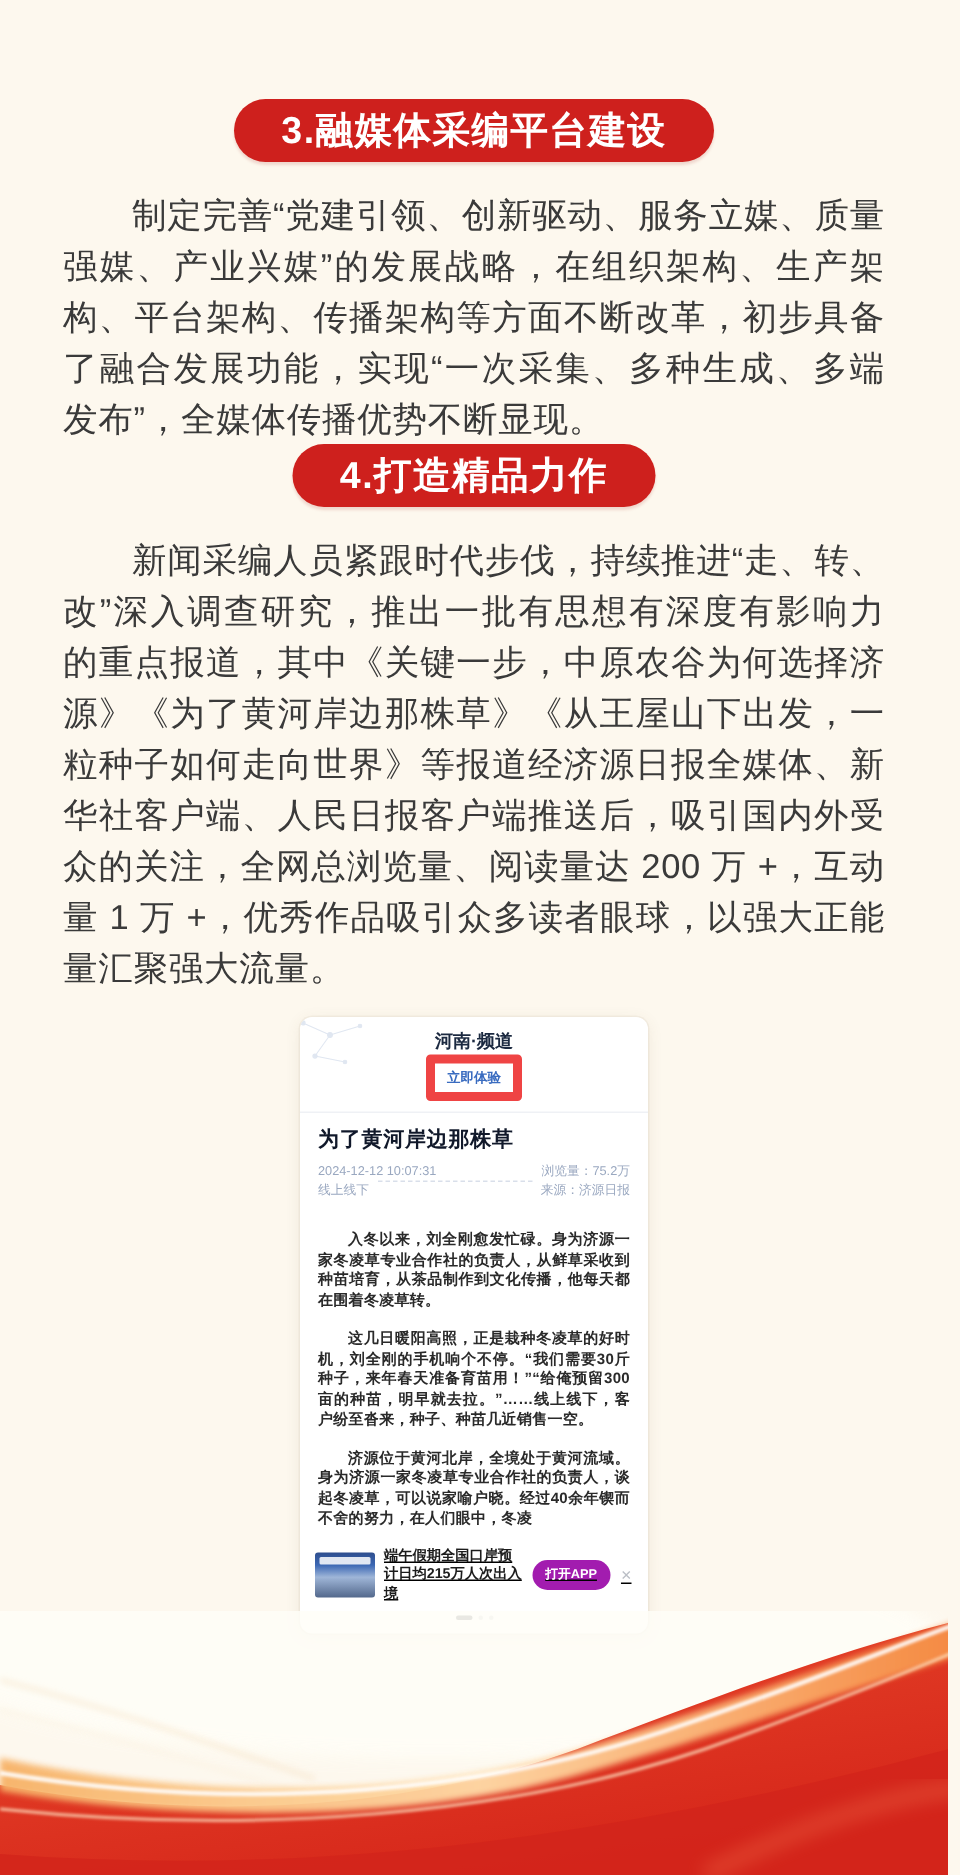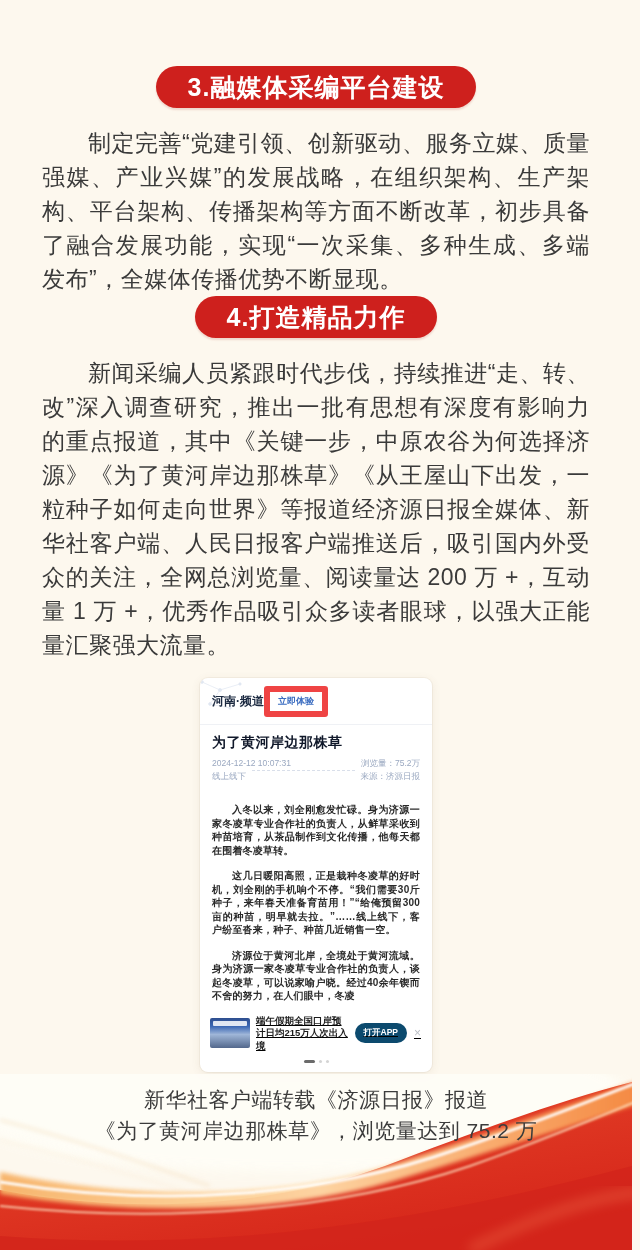--- a/index.html
+++ b/index.html
@@ -36,20 +36,21 @@
     width:232px;margin:16px auto 0 auto;
     background:#FFFFFF;border-radius:8px;
     box-shadow:0 0 0 1px rgba(120,100,70,.06),0 2px 10px rgba(120,90,60,.10);
     overflow:hidden;position:relative;
     font-family:"Liberation Sans","DejaVu Sans",sans-serif;
   }
   .card-header{
     display:flex;align-items:center;
     padding:8px 12px 7px 12px;position:relative;
     border-bottom:1px solid #EFF1F5;
+    flex-direction:column;
   }
   .net-pattern{position:absolute;left:0;top:0;width:70px;height:34px;opacity:.55;}
   .channel{font-size:12px;font-weight:700;color:#1B2940;position:relative;z-index:1;}
   .cta-btn{
     font-size:9px;color:#3A6CC0;background:#fff;
     border:6px solid #ef4444;border-radius:3px;
     padding:3px 8px;font-weight:700;white-space:nowrap;
   }
   .card-title{
     margin:9px 12px 5px 12px;
@@ -73,21 +74,21 @@
     width:40px;height:30px;border-radius:2px;flex:none;
     background:linear-gradient(180deg,#2E4E8E 0%,#3C68B4 28%,#9FB6D8 55%,#53688C 100%);
     position:relative;overflow:hidden;
   }
   .ad-thumb::after{
     content:"";position:absolute;left:3px;top:3px;right:3px;height:5px;
     background:rgba(255,255,255,.85);border-radius:1px;
   }
   .ad-text{flex:1;font-size:9.5px;line-height:12.5px;font-weight:700;color:#1C1C1C;}
   .open-app{
-    flex:none;background:#0c4a6e;color:#fff;border-radius:10px;
+    flex:none;background:#a21caf;color:#fff;border-radius:10px;
     font-size:8.5px;font-weight:700;padding:4px 9px;white-space:nowrap;
   }
   .ad-close{flex:none;color:#BBBFC6;font-size:12px;line-height:12px;padding:0 1px;}
   .dots{display:flex;align-items:center;justify-content:center;gap:4px;padding:4px 0 9px 0;}
   .dash{width:11px;height:3px;border-radius:2px;background:#6B6B6B;}
   .dot{width:3px;height:3px;border-radius:50%;background:#D4D4D4;}
 
   
   .caption{
     margin-top:12px;text-align:center;
@@ -160,24 +161,20 @@
       <span class="ad-close">×</span>
     </div>
 
     <div class="dots">
       <span class="dash"></span>
       <span class="dot"></span>
       <span class="dot"></span>
     </div>
   </div>
 
-  <div class="caption">
-    <div>新华社客户端转载《济源日报》报道</div>
-    <div>《为了黄河岸边那株草》，浏览量达到 75.2 万</div>
-  </div>
 
   <svg class="wave" viewBox="0 0 640 176" preserveAspectRatio="none">
     <defs>
       <linearGradient id="gRed" x1="0" y1="0" x2="0.55" y2="1">
         <stop offset="0" stop-color="#F4653A"></stop>
         <stop offset="0.45" stop-color="#E03A24"></stop>
         <stop offset="1" stop-color="#D6261A"></stop>
       </linearGradient>
       <linearGradient id="gOr" x1="0" y1="0" x2="1" y2="0">
         <stop offset="0" stop-color="#F7B267"></stop>

